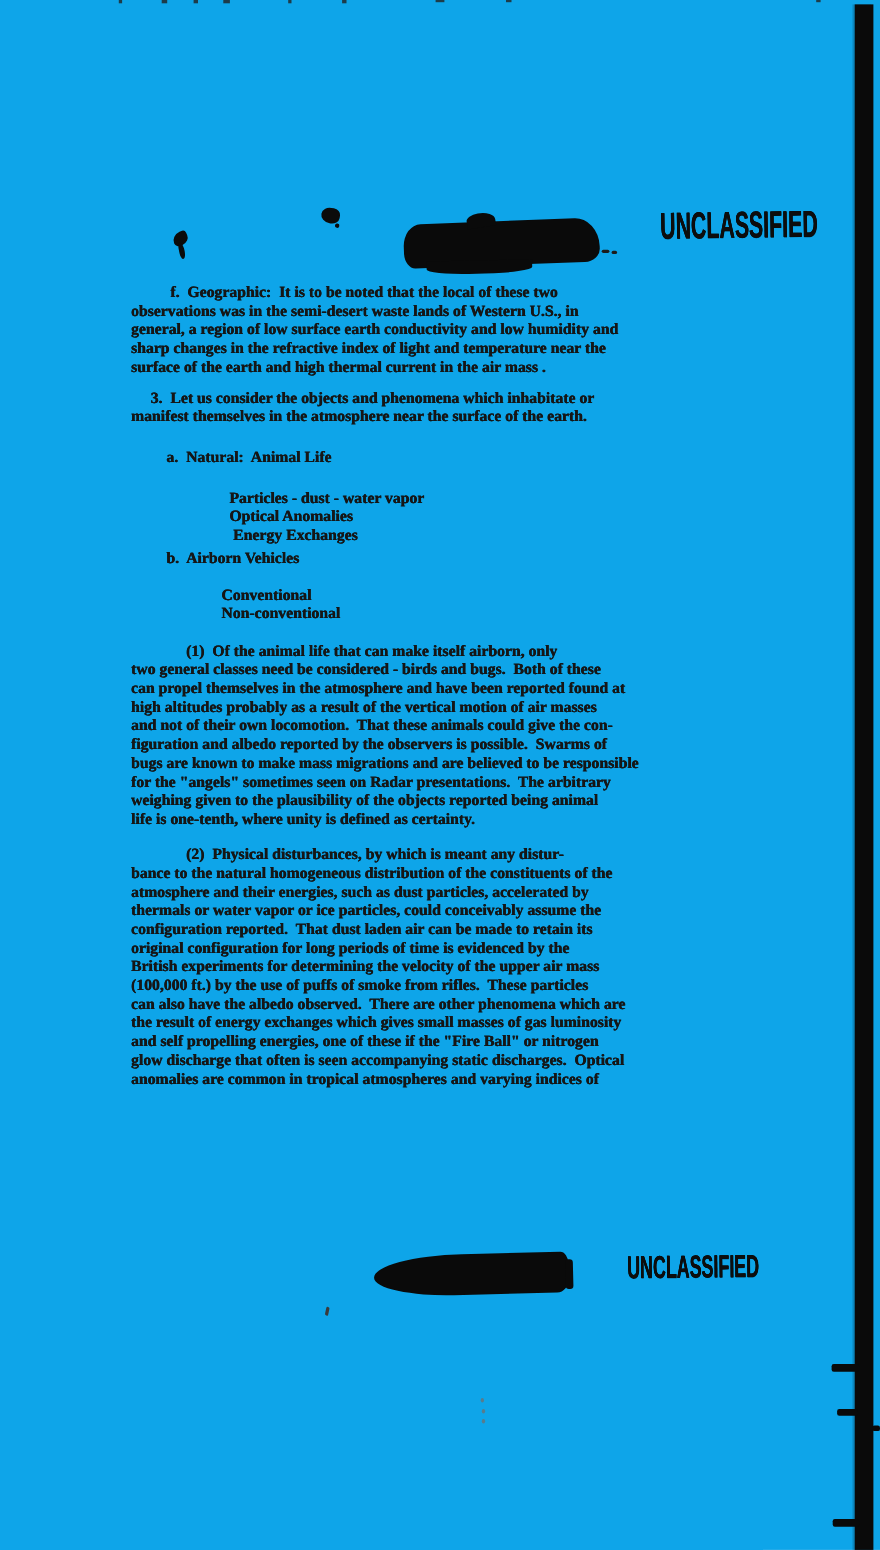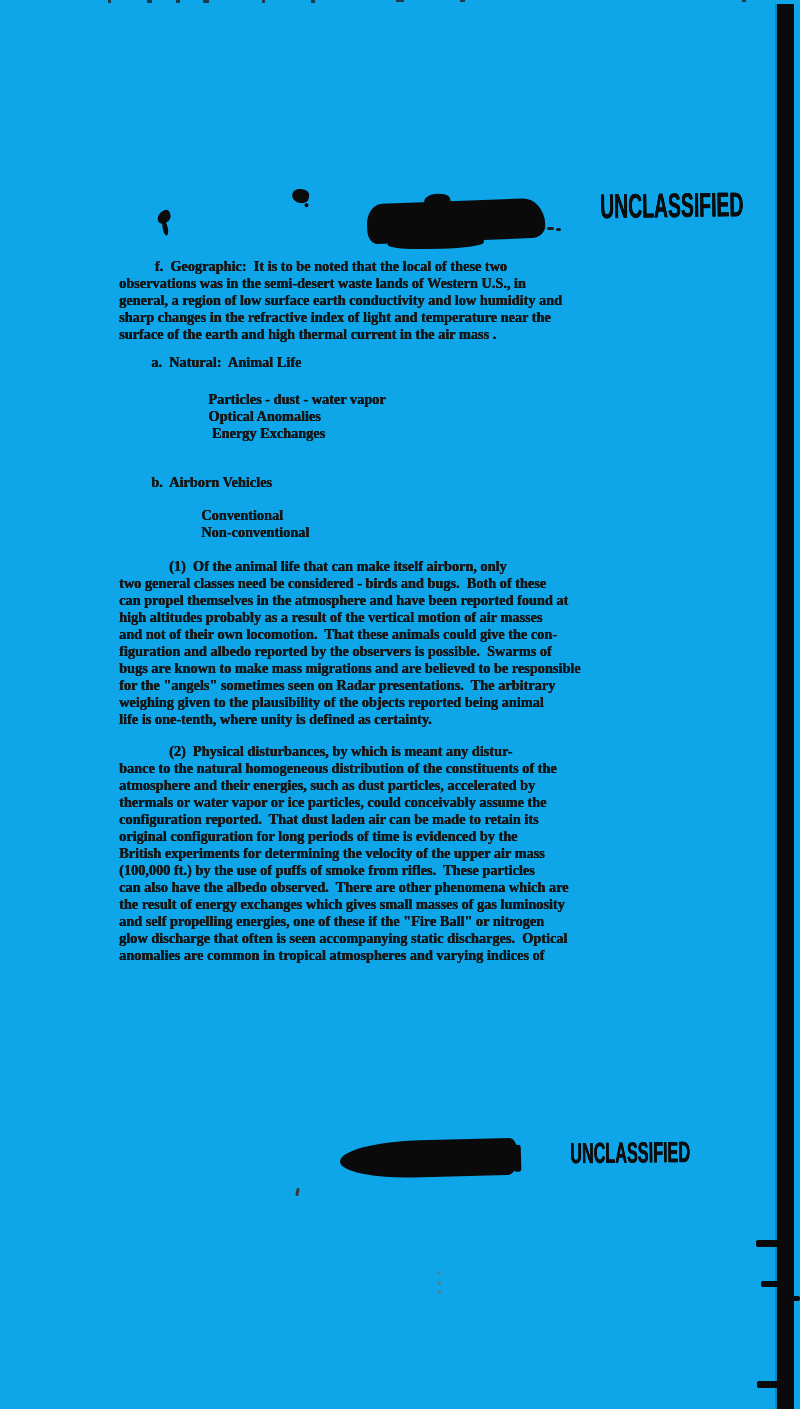--- a/index.html
+++ b/index.html
@@ -104,22 +104,24 @@
   <div class="redaction-dot rd2"></div>
 
   <div class="stamp stamp-top">UNCLASSIFIED</div>
 
   <div class="doc">
     <pre style="margin-bottom:11px">          f.  Geographic:  It is to be noted that the local of these two
 observations was in the semi-desert waste lands of Western U.S., in
 general, a region of low surface earth conductivity and low humidity and
 sharp changes in the refractive index of light and temperature near the
 surface of the earth and high thermal current in the air mass .</pre>
+    <pre style="margin-bottom:20px">     3.  Let us consider the objects and phenomena which inhabitate or
+manifest themselves in the atmosphere near the surface of the earth.</pre>
     <pre style="margin-bottom:20px">         a.  Natural:  Animal Life</pre>
-    <pre style="margin-bottom:32px">                         Particles - dust - water vapor
+    <pre style="margin-bottom:4px">                         Particles - dust - water vapor
                          Optical Anomalies
                           Energy Exchanges</pre>
     <pre style="margin-bottom:16px">         b.  Airborn Vehicles</pre>
     <pre style="margin-bottom:17px">                       Conventional
                        Non-conventional</pre>
     <pre style="margin-bottom:15px">              (1)  Of the animal life that can make itself airborn, only
 two general classes need be considered - birds and bugs.  Both of these
 can propel themselves in the atmosphere and have been reported found at
 high altitudes probably as a result of the vertical motion of air masses
 and not of their own locomotion.  That these animals could give the con-

